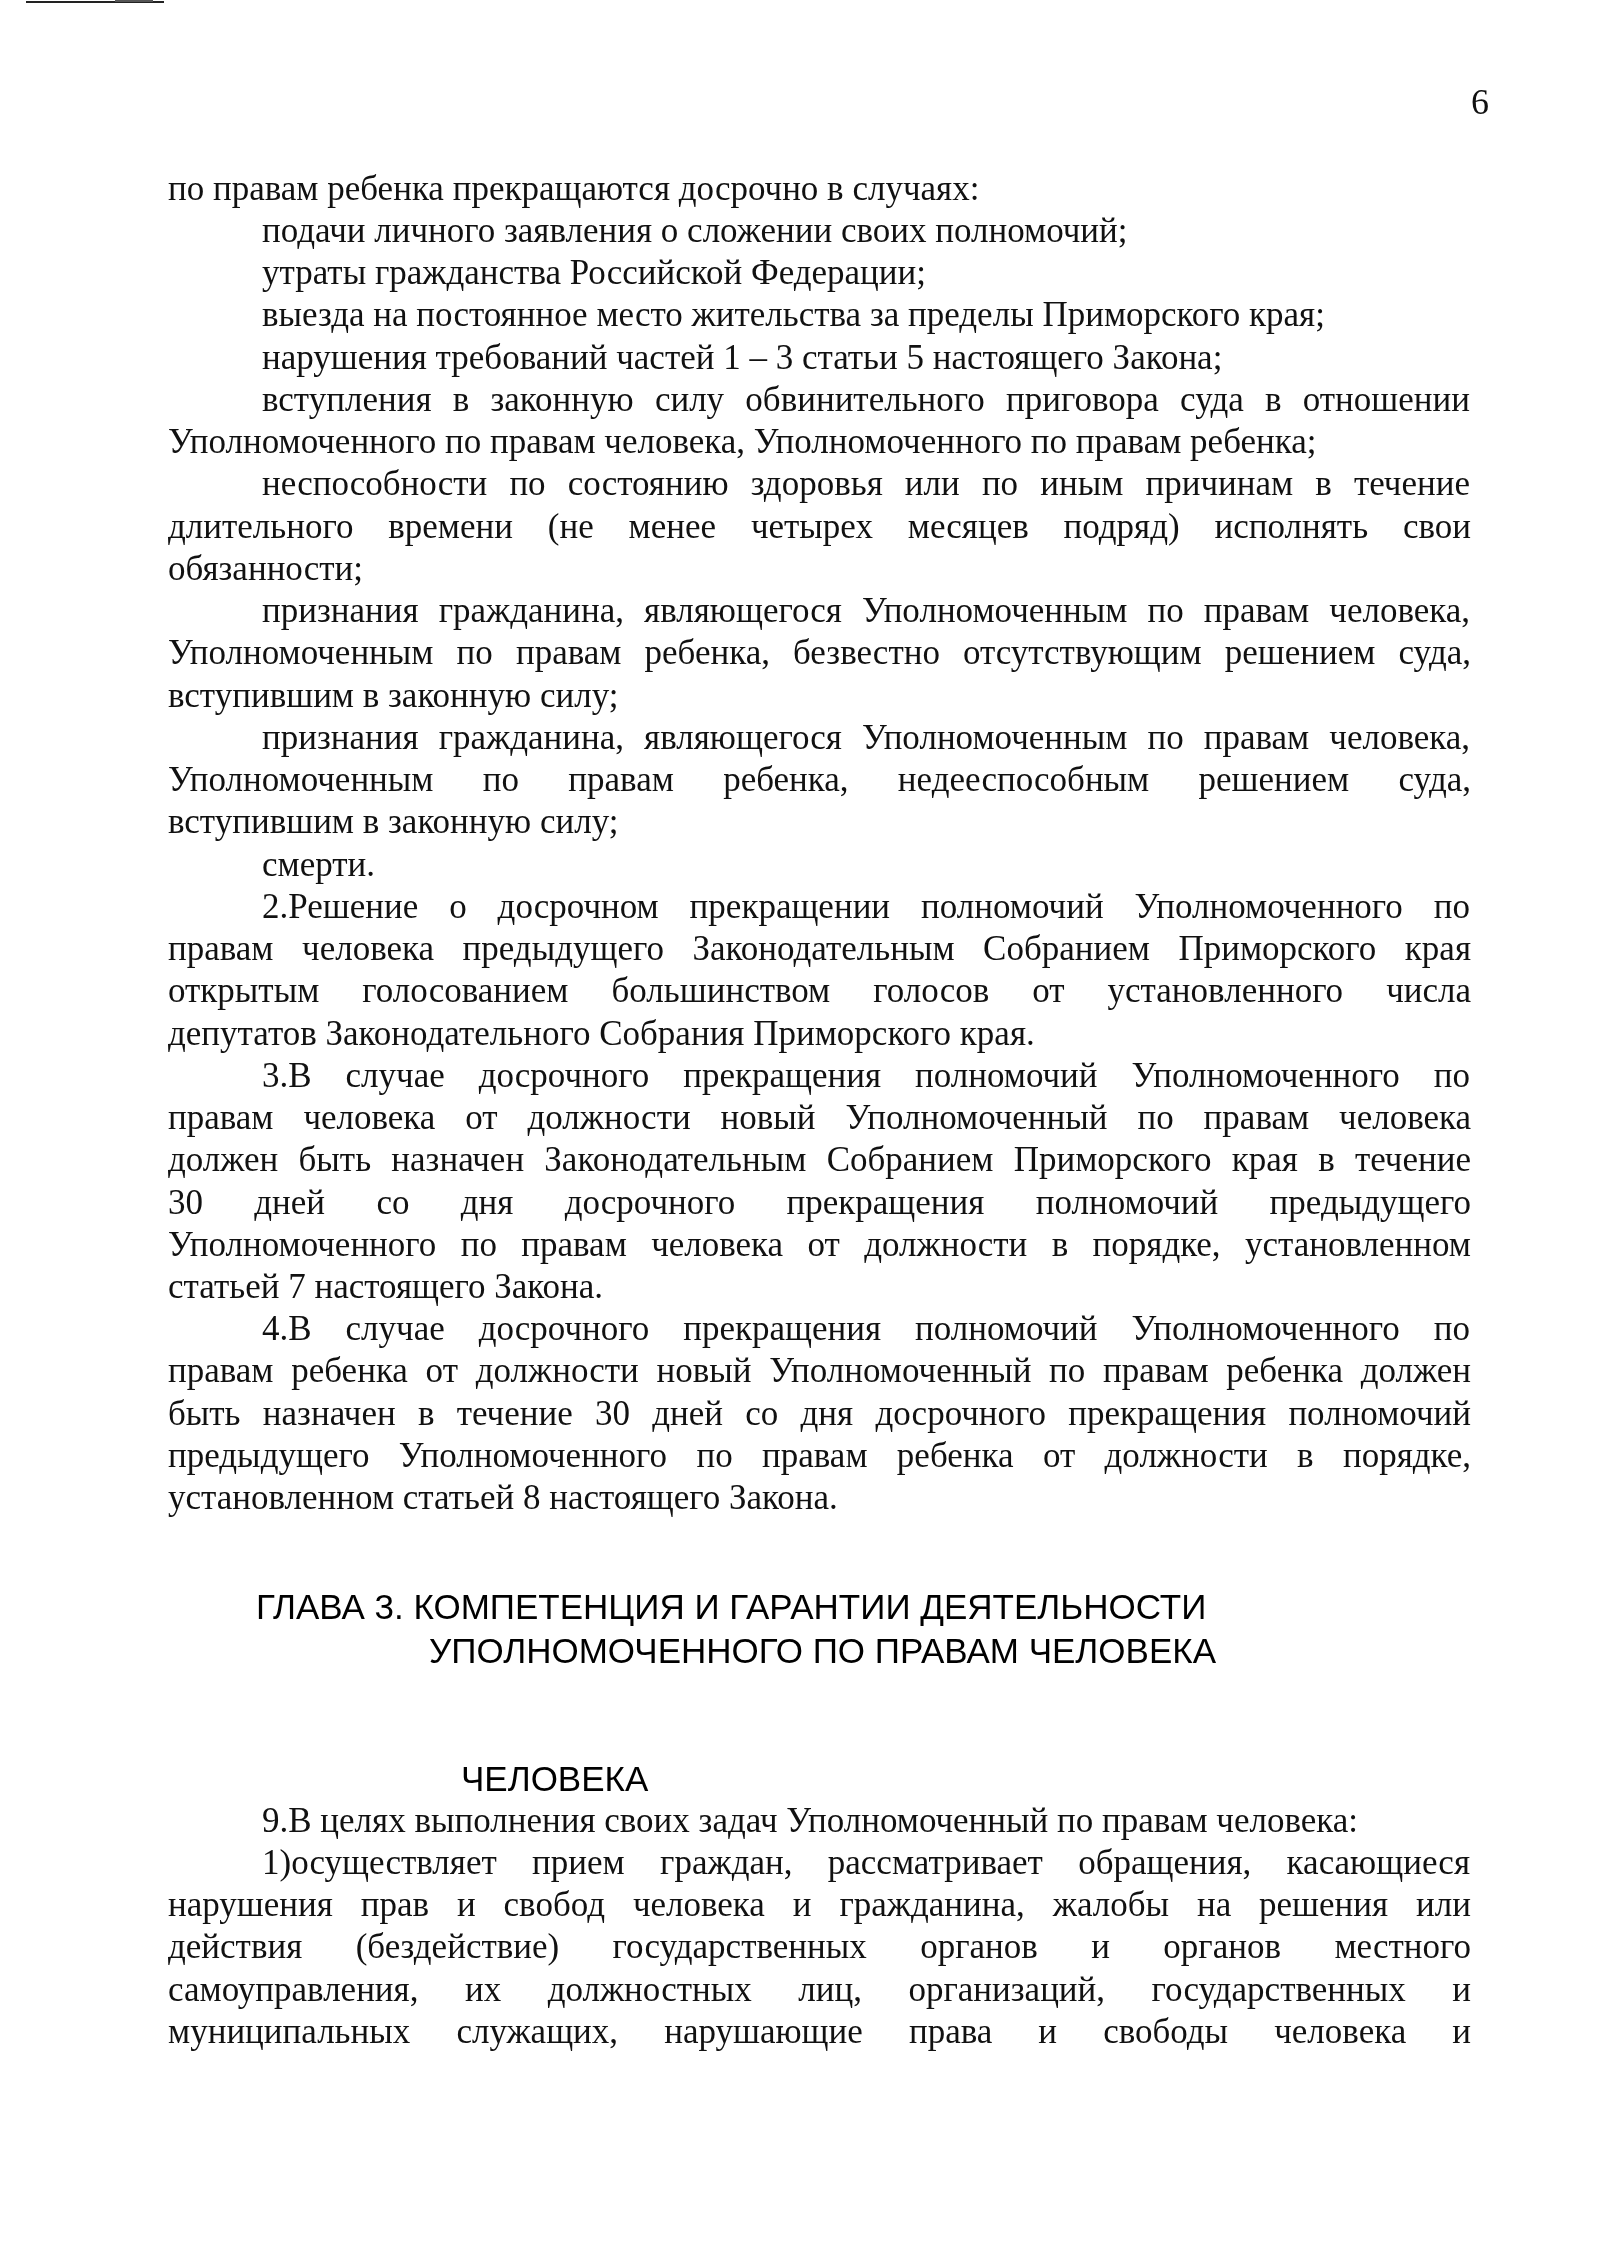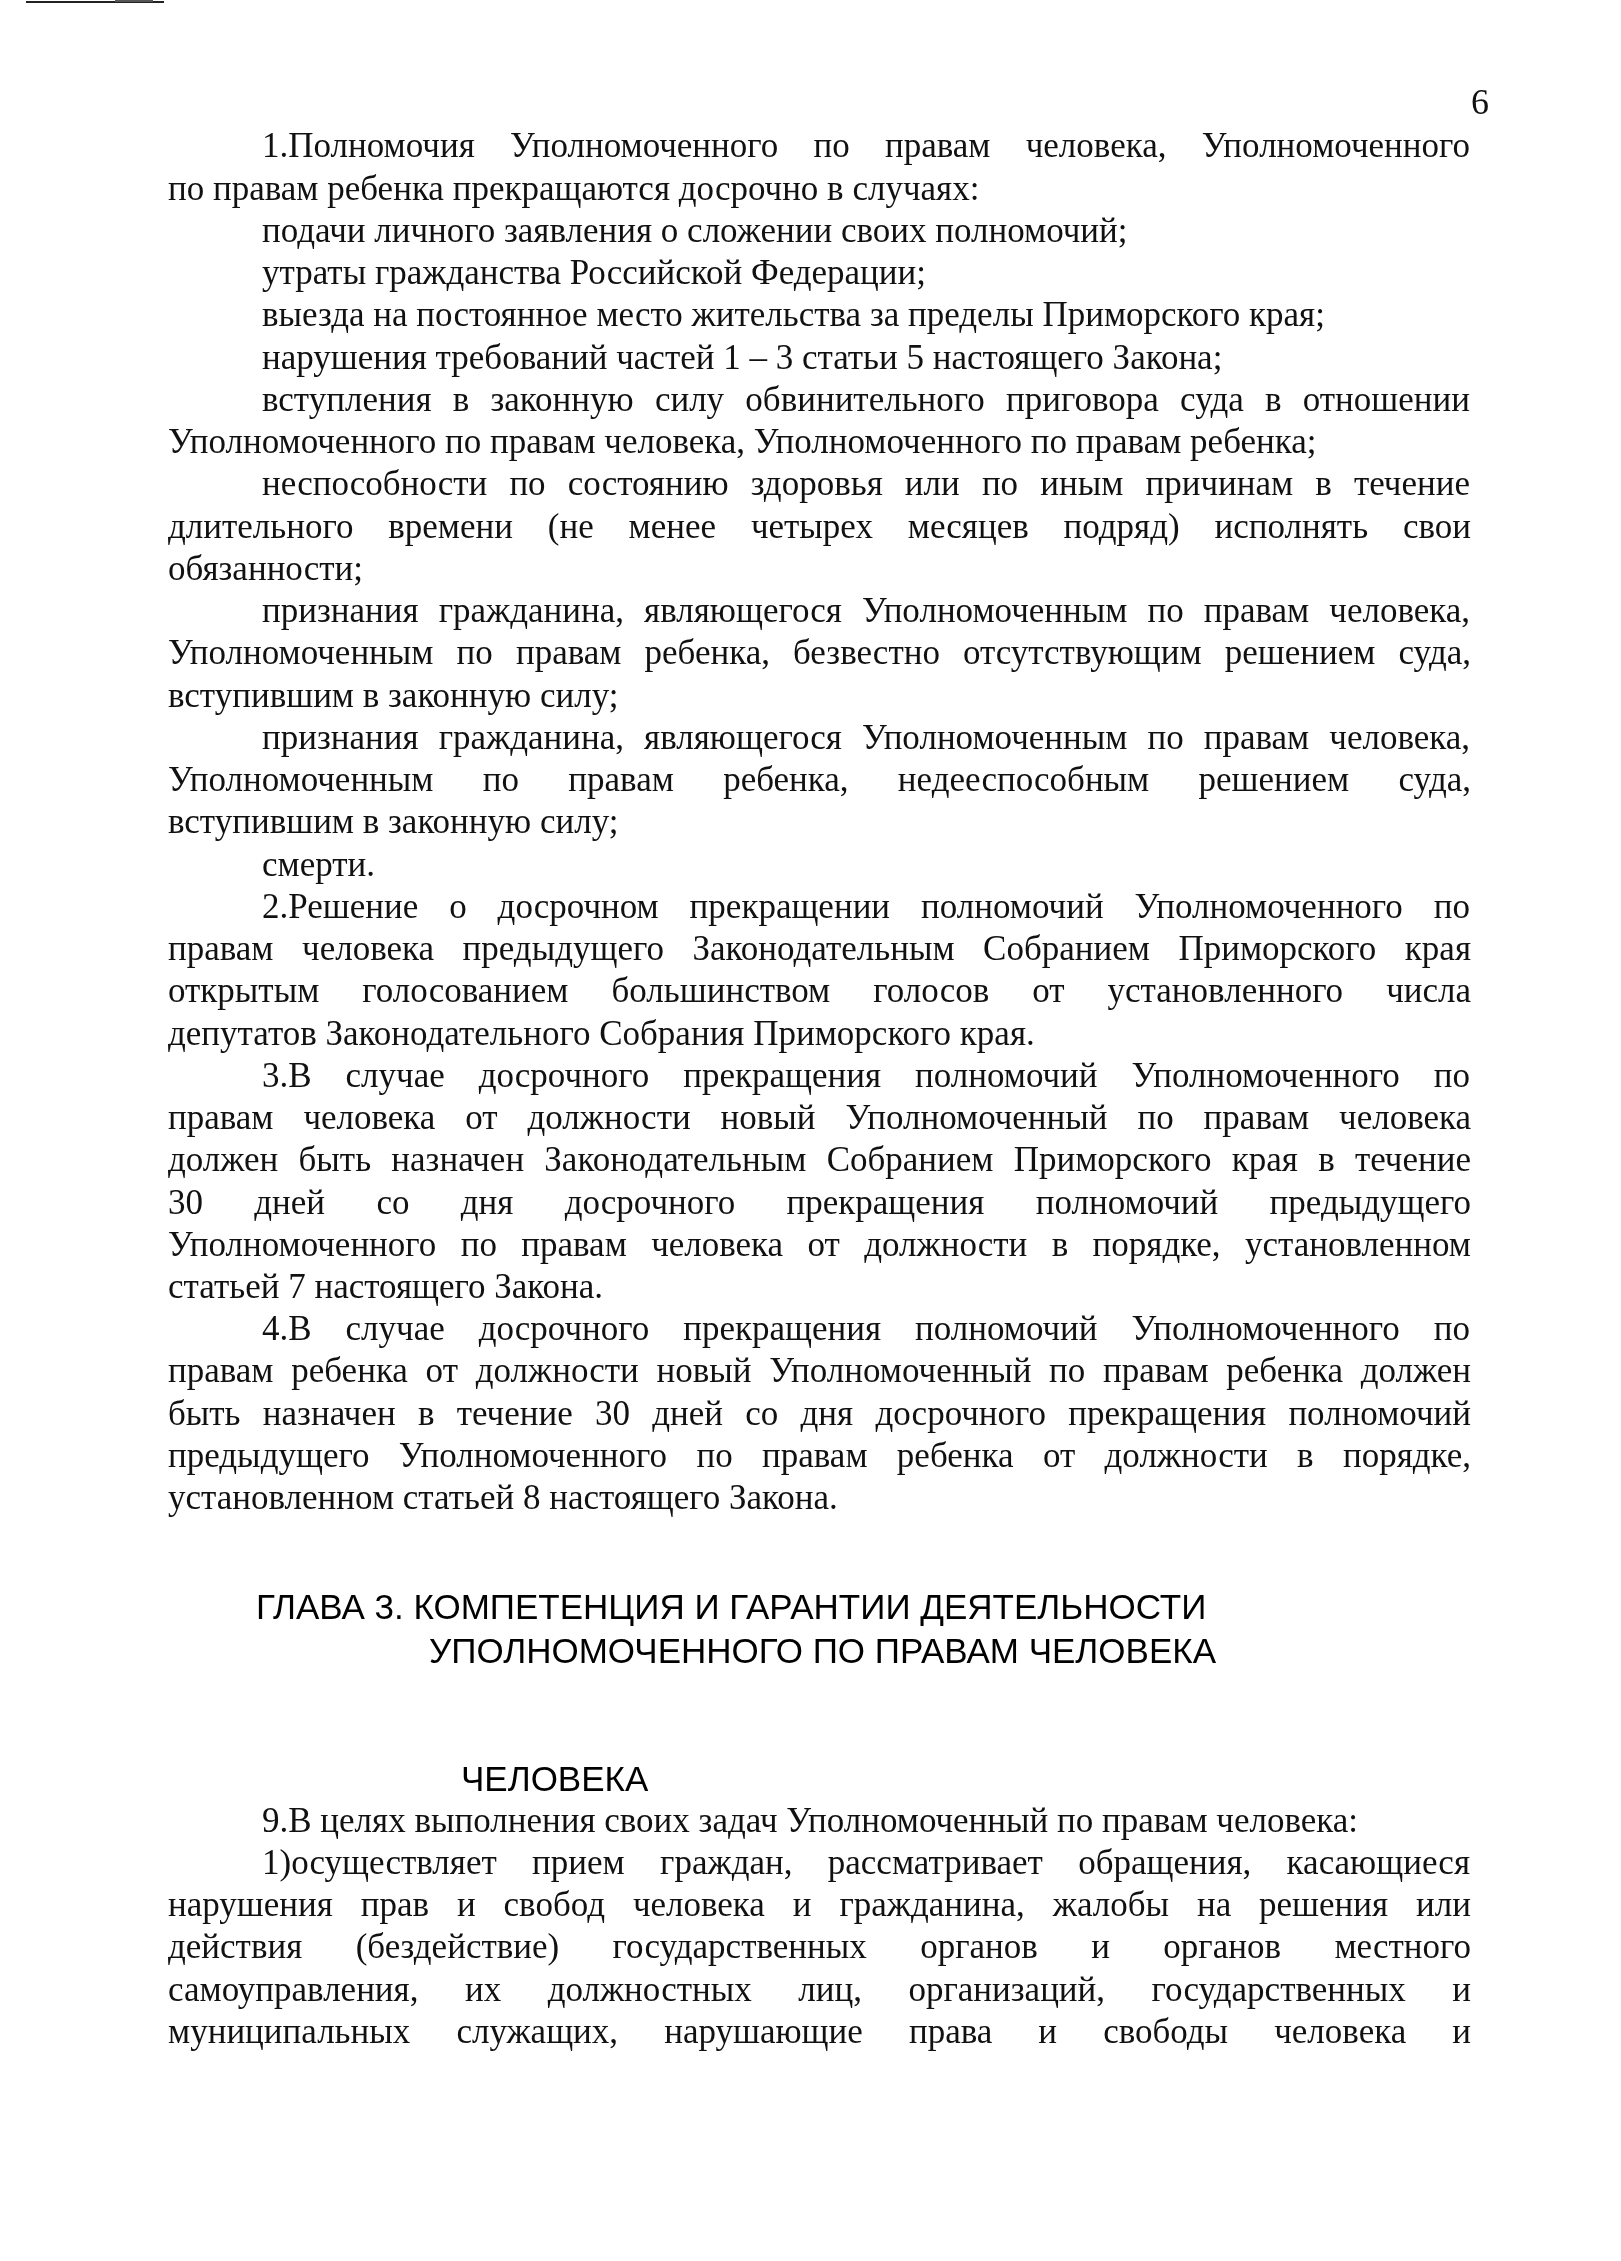--- a/index.html
+++ b/index.html
@@ -24,21 +24,20 @@
 </style>
 </head>
 <body>
 
 <div class="page">
   <div class="scan-mark"></div>
   <div class="scan-mark2"></div>
 
   <div class="pagenum">6</div>
 
-  <div class="ln ind" style="top:125px">1.Полномочия Уполномоченного по правам человека, Уполномоченного</div>
   <div class="ln full-left" style="top:168px">по правам ребенка прекращаются досрочно в случаях:</div>
   <div class="ln ind-left" style="top:210px">подачи личного заявления о сложении своих полномочий;</div>
   <div class="ln ind-left" style="top:252px">утраты гражданства Российской Федерации;</div>
   <div class="ln ind-left" style="top:294px">выезда на постоянное место жительства за пределы Приморского края;</div>
   <div class="ln ind-left" style="top:337px">нарушения требований частей 1 – 3  статьи 5 настоящего Закона;</div>
   <div class="ln ind" style="top:379px">вступления в законную силу обвинительного приговора суда в отношении</div>
   <div class="ln full-left" style="top:421px">Уполномоченного по правам человека, Уполномоченного по правам ребенка;</div>
   <div class="ln ind" style="top:463px">неспособности по состоянию здоровья или по иным причинам в течение</div>
   <div class="ln full" style="top:506px">длительного времени (не менее четырех месяцев подряд) исполнять свои</div>
   <div class="ln full-left" style="top:548px">обязанности;</div>

